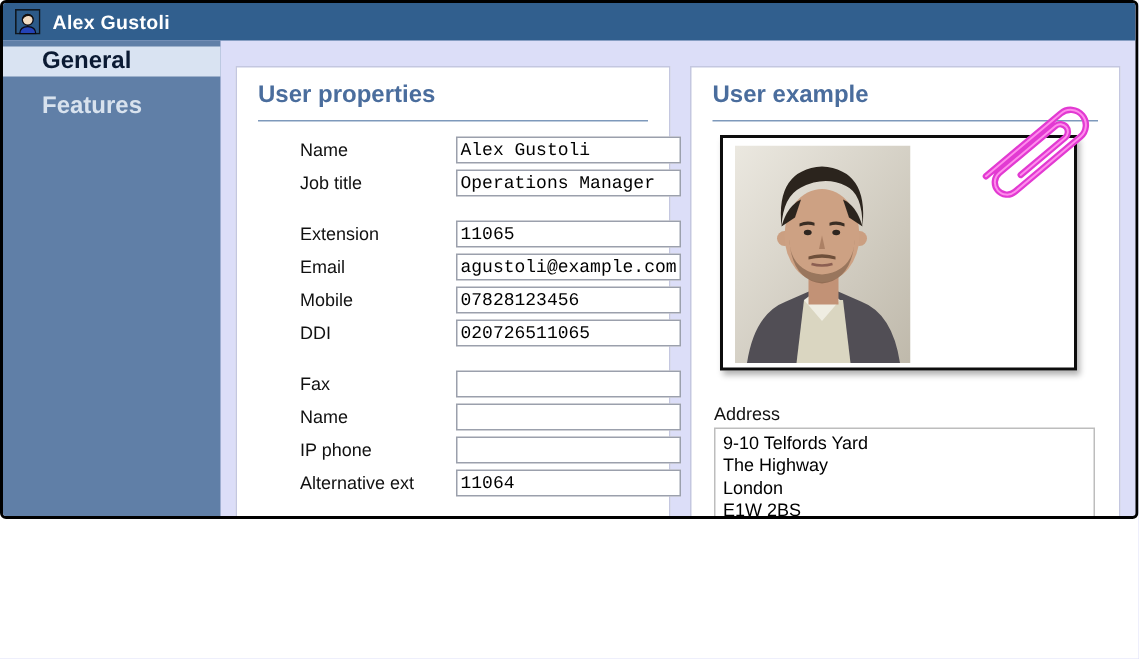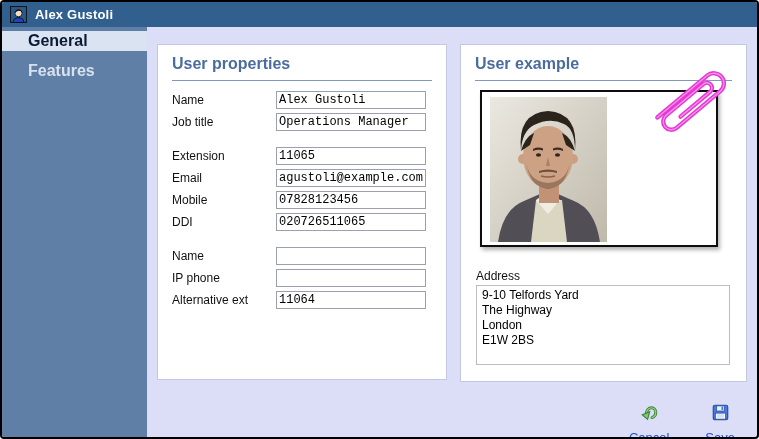--- a/index.html
+++ b/index.html
@@ -3,21 +3,21 @@
 <meta charset="utf-8">
 <style>
   * { box-sizing: border-box; }
   html,body { margin:0; padding:0; }
   body {
     width:759px; height:439px;
     font-family:"Liberation Sans", sans-serif;
     background:#ffffff;
   }
   .window{
-    position:relative; width:759px; height:439px;
+    position:relative; width:759px; height:346px;
     border:2px solid #000; border-radius:4px;
     background:var(--background,#dcdef8); overflow:hidden;
   }
   
   .titlebar{
     position:absolute; top:0; left:0; right:0; height:25px;
     background:var(--titlebar,#315f8e);
     display:flex; align-items:center; padding-left:8px;
   }
   .titlebar .app-icon{ width:17px; height:17px; margin-right:8px; flex:0 0 auto; }
@@ -43,21 +43,21 @@
   }
   .panel-left{ left:155px; width:290px; height:336px; }
   .panel-right{ left:458px; width:287px; height:338px; overflow:visible; }
   .panel h2{
     margin:0; font-size:16px; line-height:18px; font-weight:bold;
     color:var(--heading,#4a6d9d);
   }
   .rule{ border-top:1px solid #7e99bb; margin:7px 0 10px 0; }
   
   .field-group{ margin-bottom:16px; }
-  .field-row{ display:flex; align-items:center; margin-bottom:4px; }
+  .field-row{ display:flex; align-items:center; margin-bottom:4px;margin-left:28px; }
   .field-label{ width:104px; font-size:12px; color:#111; flex:0 0 auto; }
   .field-input{
     width:150px; height:18px; border:1px solid #9ba0ac; background:#fff;
     font-family:"Liberation Mono", monospace; font-size:12px; color:#000;
     padding:0 2px; border-radius:0; outline:none;
   }
   
   .photo-card{
     position:absolute; left:19px; top:45px; width:238px; height:157px;
     background:#fff; border:2px solid #0d0d0d;
@@ -132,20 +132,24 @@
           <div class="field-row">
             <span class="field-label">Mobile</span>
             <input type="text" class="field-input" value="07828123456" style="">
           </div>
           <div class="field-row">
             <span class="field-label">DDI</span>
             <input type="text" class="field-input" value="020726511065" style="">
           </div>
         </div>
         <div class="field-group">
+          <div class="field-row">
+            <span class="field-label">Fax</span>
+            <input type="text" class="field-input" style="">
+          </div>
           <div class="field-row">
             <span class="field-label">Name</span>
             <input type="text" class="field-input" style="">
           </div>
           <div class="field-row">
             <span class="field-label">IP phone</span>
             <input type="text" class="field-input" style="">
           </div>
           <div class="field-row">
             <span class="field-label">Alternative ext</span>

